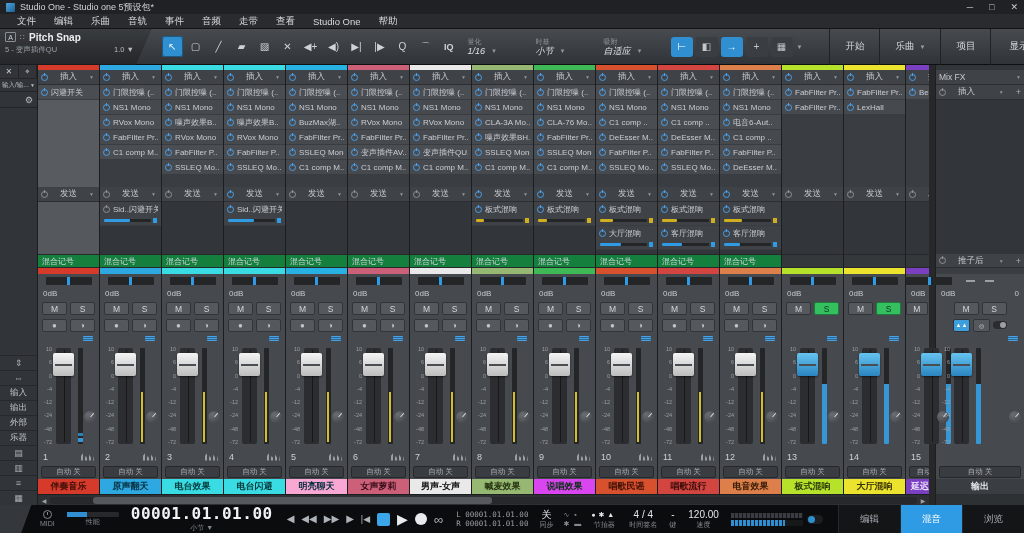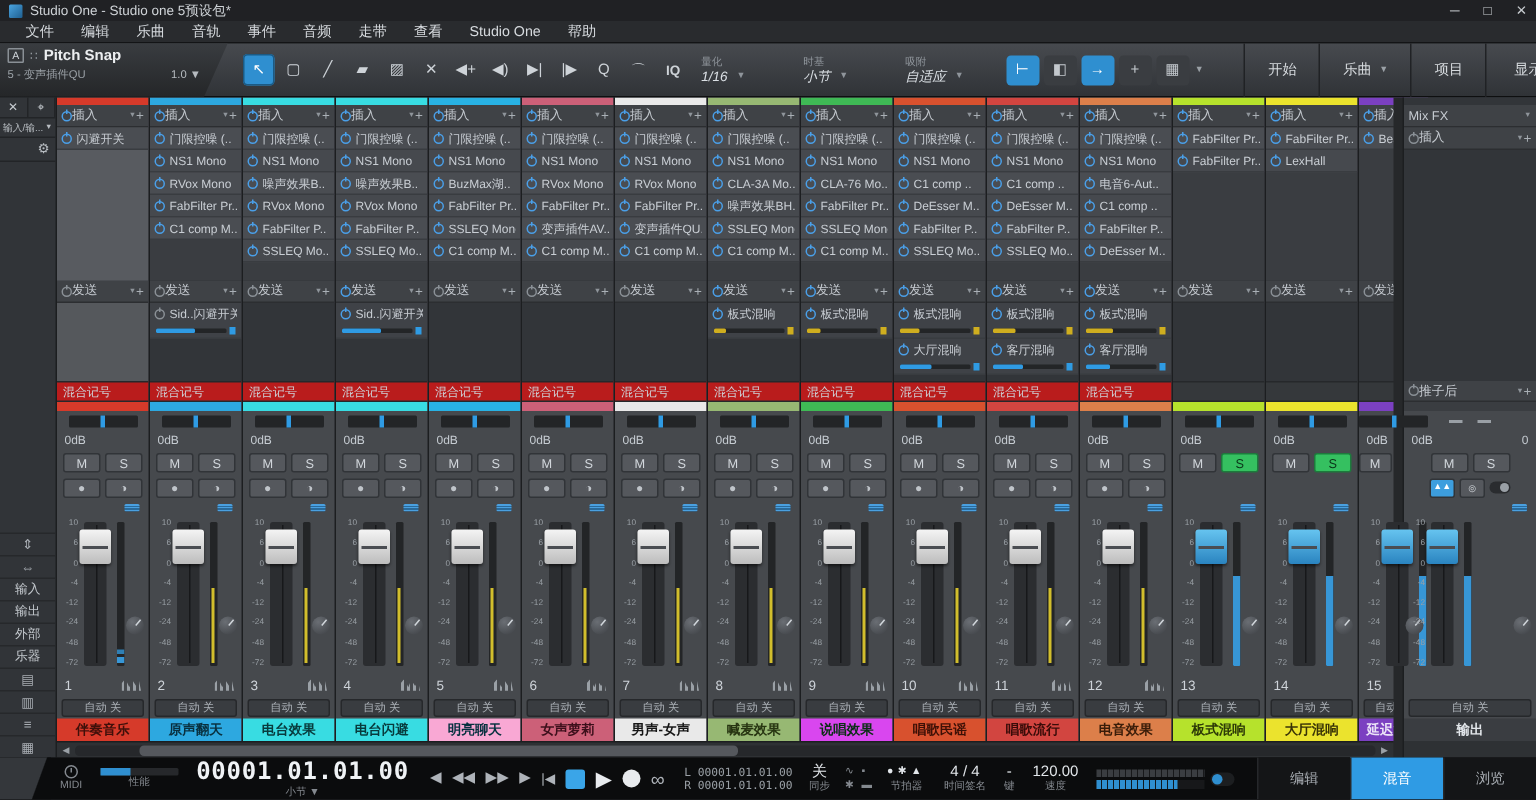--- a/index.html
+++ b/index.html
@@ -65,41 +65,41 @@
   
   .channels-wrap { flex:1; display:flex; flex-direction:column; min-width:0; }
   .channels-row { height:429px; display:flex; }
   .channel { width:62px; flex:none; background:#3c3f44; border-right:1px solid #1c1e20; display:flex; flex-direction:column; overflow:hidden; }
   .channel.narrow { width:47px; }
   .cstrip { height:5px; flex:none; }
   .inserts { height:117px; flex:none; background:#3a3d41; overflow:hidden; }
   .sends { height:67px; flex:none; background:#323539; overflow:hidden; }
   .channel.sel .inserts { background:#585b60; }
   .channel.sel .sends { background:#55585c; }
-  .hdr { height:15px; display:flex; align-items:center; padding:0 3px; gap:0; font-size:8.5px; color:#c6cbd1; background:#3f4246; border-bottom:1px solid #2c2e31; white-space:nowrap; }
+  .hdr { height:15px; display:flex; align-items:center; padding:0 3px; gap:12px; font-size:8.5px; color:#c6cbd1; background:#3f4246; border-bottom:1px solid #2c2e31; white-space:nowrap; }
   .hdr .caret { margin-left:auto; font-size:5px; color:#8f959b; }
   .hdr .plus { font-size:9px; color:#aab0b6; }
   .pwr { width:7px; height:7px; flex:none; border:1px solid #8a9096; border-radius:50%; position:relative; }
   .pwr::after { content:""; position:absolute; left:2px; top:-2px; width:1px; height:3px; background:#8a9096; }
   .pwr.on { border-color:#4a9fe8; }
   .pwr.on::after { background:#4a9fe8; }
   .ins-item { height:15px; display:flex; align-items:center; gap:3px; padding:0 3px; background:#4a4d52; border-bottom:1px solid #393c40; font-size:8px; color:#c9ced4; white-space:nowrap; overflow:hidden; }
   .ins-item.alt { background:#46494e; }
   .ins-name { overflow:hidden; white-space:nowrap; }
   .send-item { border-bottom:1px solid #393c40; background:#3f4247; }
   .send-top { height:14px; display:flex; align-items:center; gap:3px; padding:0 3px; font-size:8px; color:#c9ced4; white-space:nowrap; overflow:hidden; }
   .send-slider { height:9px; display:flex; align-items:center; gap:2px; padding:0 4px; }
   .send-track { flex:1; height:3px; background:#232527; border-radius:1px; position:relative; }
   .send-fill { position:absolute; left:0; top:0; bottom:0; border-radius:1px; }
   .send-fill.blue { background:#2f9be4; }
   .send-fill.yellow { background:#cfae1f; }
   .send-spk { width:4px; height:5px; flex:none; }
   .send-spk.blue { background:#2f9be4; }
   .send-spk.yellow { background:#cfae1f; }
-  .mixmark { height:14px; flex:none; background:#b91c1c; border-top:1px solid #26282b; border-bottom:1px solid #26282b; font-size:8px; color:#ced3d9; display:flex; align-items:center; padding-left:4px; white-space:nowrap; overflow:hidden; }
+  .mixmark { height:14px; flex:none; background:#15803d; border-top:1px solid #26282b; border-bottom:1px solid #26282b; font-size:8px; color:#ced3d9; display:flex; align-items:center; padding-left:4px; white-space:nowrap; overflow:hidden; }
   .mixmark.empty { background:#35383b; }
 
   
   .fpanel { flex:1; background:#46494d; display:flex; flex-direction:column; }
   .cstrip2 { height:6px; flex:none; }
   .pan-row { height:13px; flex:none; display:flex; align-items:center; justify-content:center; }
   .pan-track { width:46px; height:8px; background:#232527; border-radius:1px; position:relative; }
   .pan-tick { position:absolute; left:50%; top:0; bottom:0; width:3px; margin-left:-1.5px; background:#2f9be4; }
   .pan-dashes { display:flex; gap:10px; }
   .pan-dash { width:9px; height:2px; background:#9aa0a6; }

